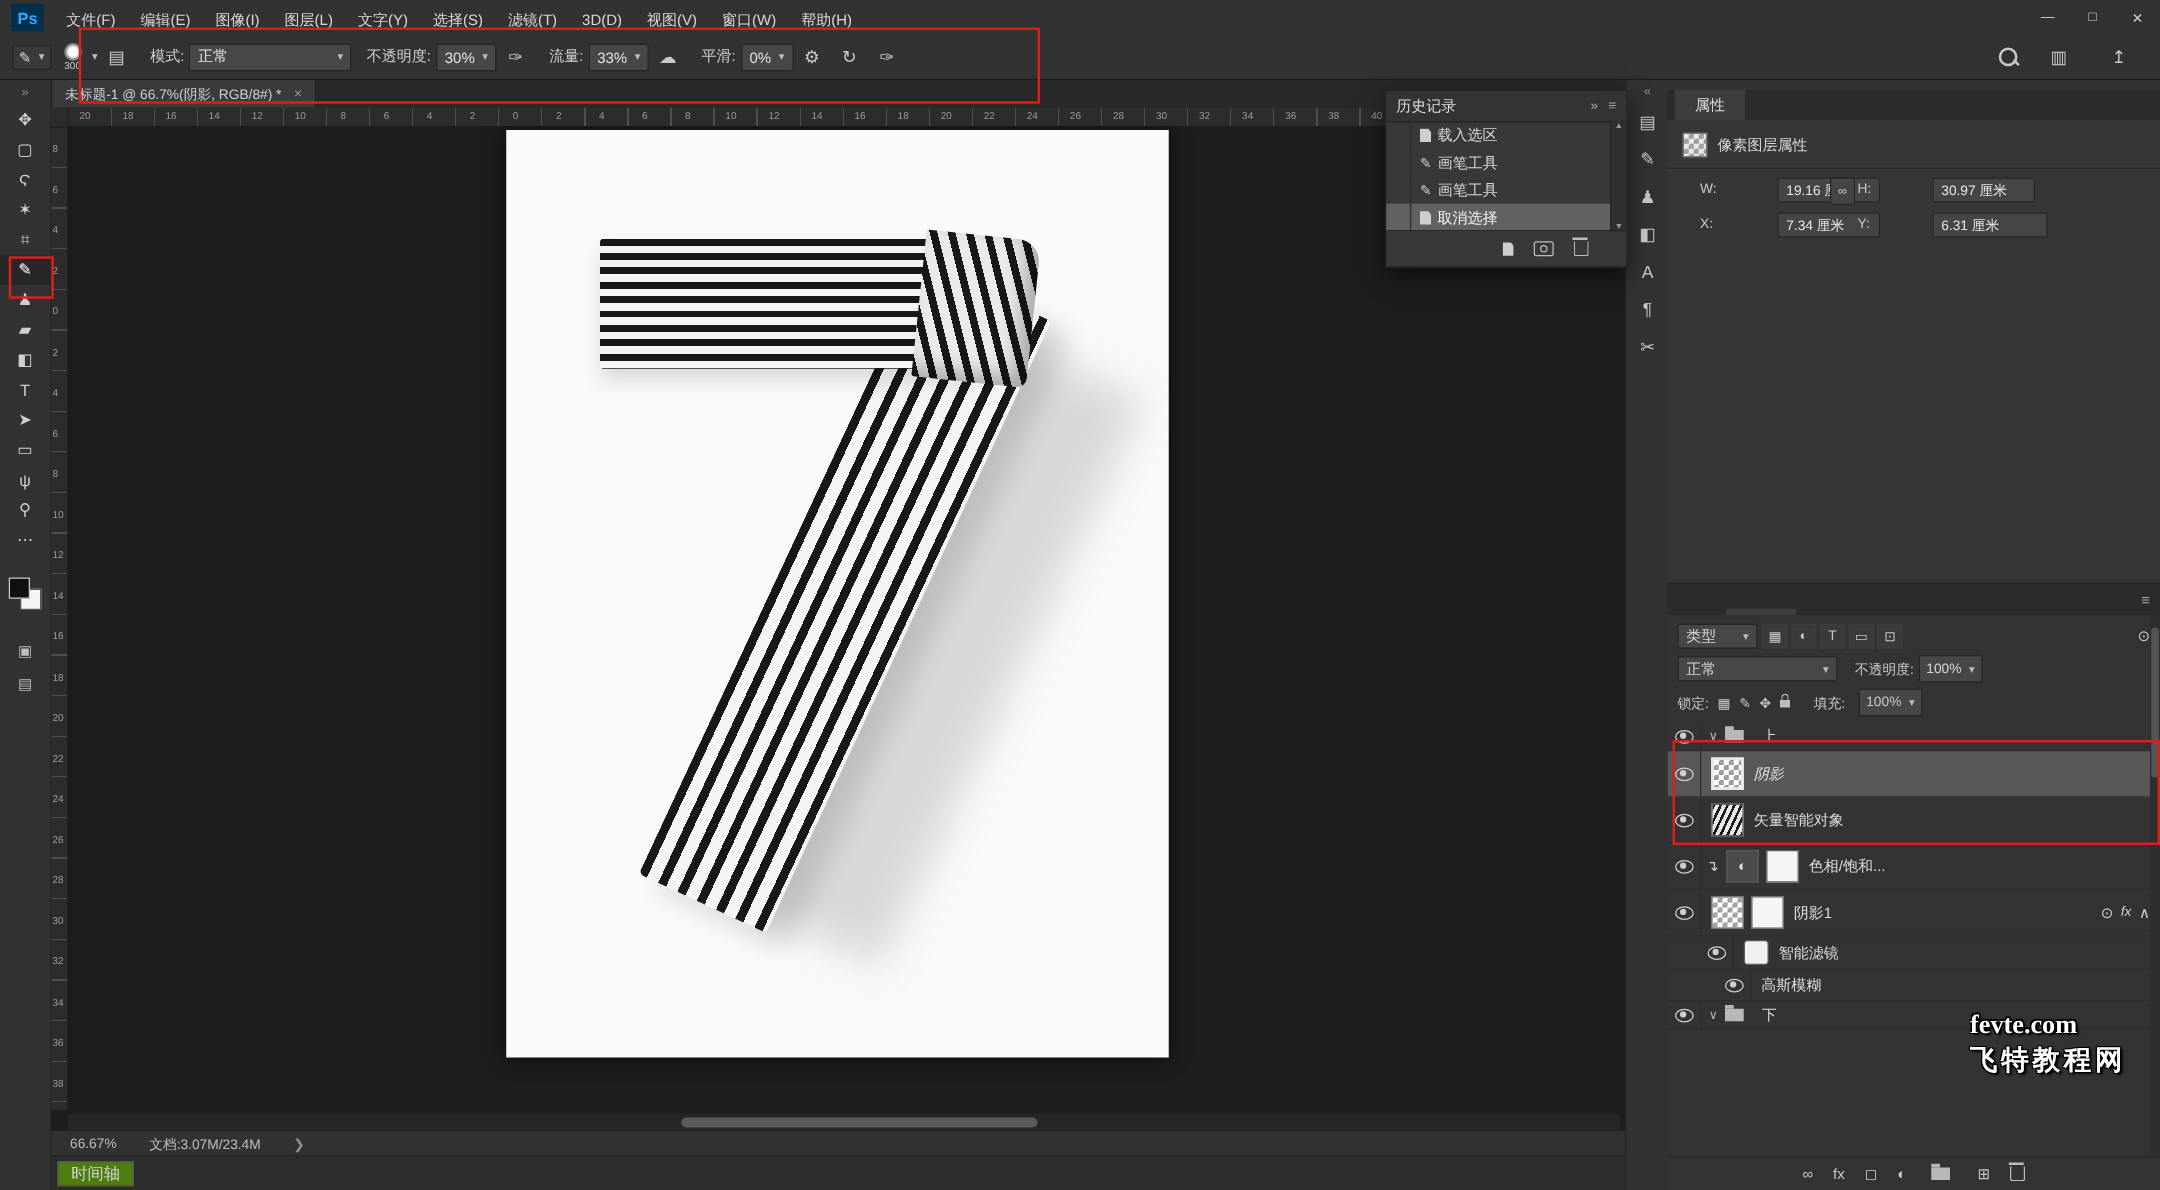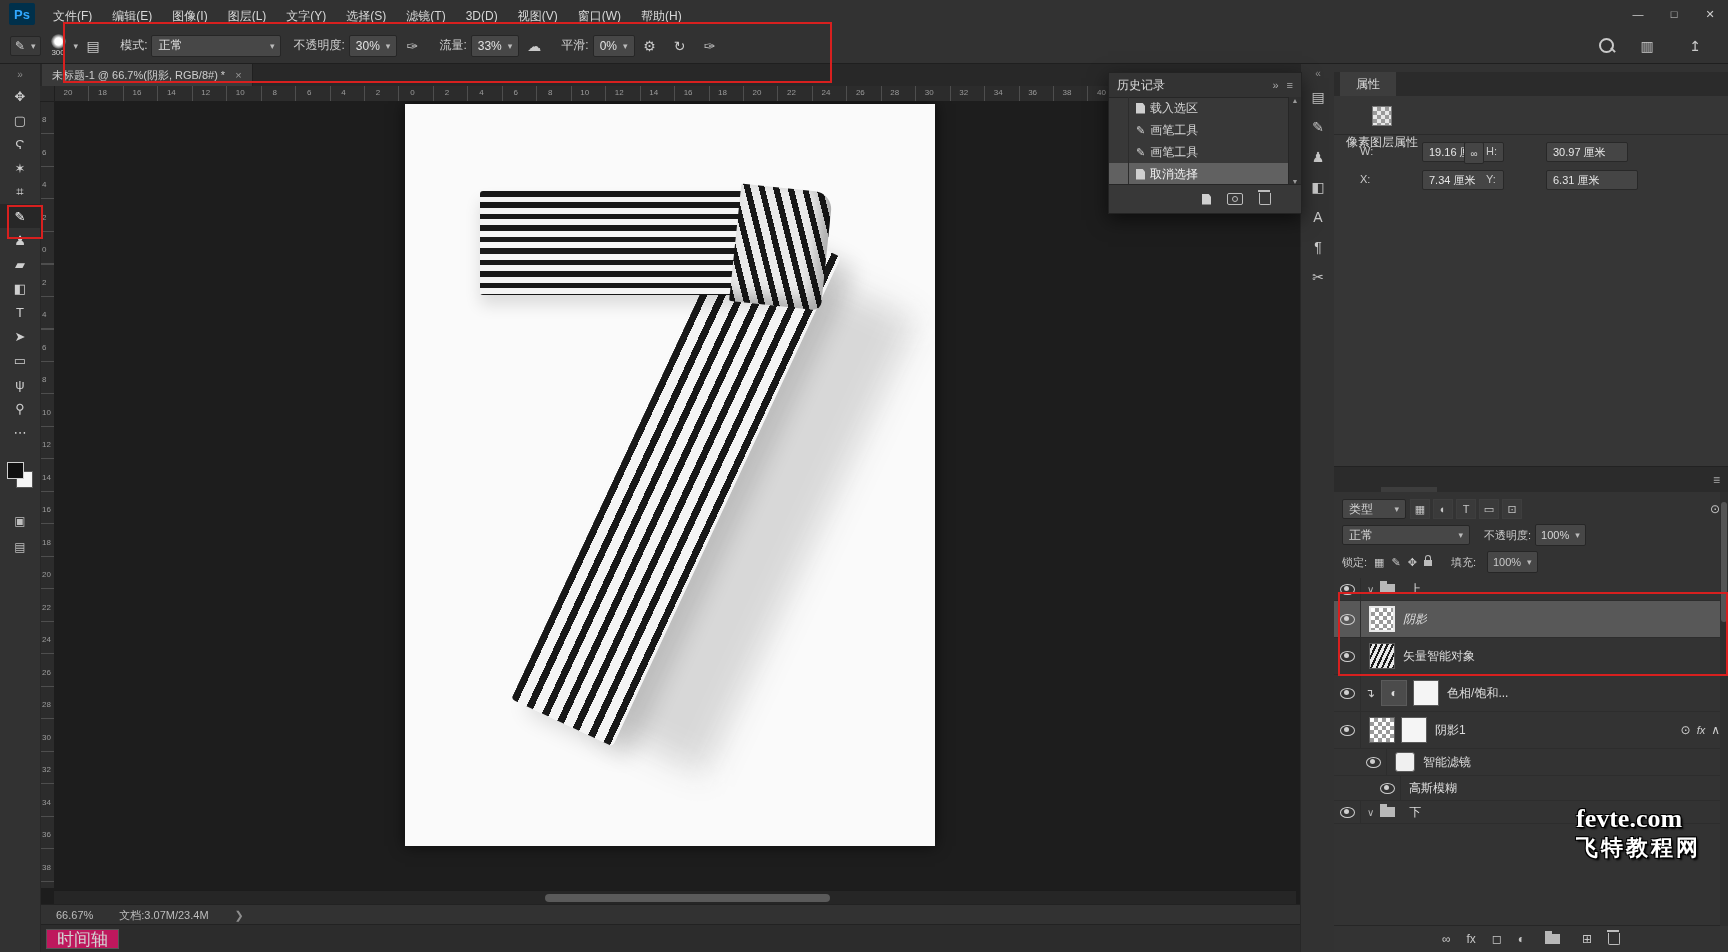--- a/index.html
+++ b/index.html
@@ -51,21 +51,21 @@
   #band-h{position:absolute;left:75px;top:87px;width:300px;height:104px;background:repeating-linear-gradient(180deg,#181818 0 5.5px,#f4f4f4 5.5px 11.5px);border-radius:3px;box-shadow:0 10px 16px rgba(0,0,0,0.12);}
   #band-d{position:absolute;left:215px;top:104px;width:112px;height:540px;background:repeating-linear-gradient(90deg,#181818 0 7px,#f4f4f4 7px 17px);transform:rotate(25deg);border-radius:4px;box-shadow:18px 4px 22px rgba(0,0,0,0.14);}
   #band-fold{position:absolute;left:330px;top:84px;width:92px;height:118px;background:repeating-linear-gradient(70deg,#181818 0 6px,#eaeaea 6px 14px);border-radius:2px 18px 8px 2px;transform:rotate(6deg);box-shadow:inset -10px -8px 16px rgba(0,0,0,0.28);}
   #hscroll{position:absolute;left:14px;top:804px;right:4px;height:14px;background:#262626;border-top:1px solid #1c1c1c;}
   #hthumb{position:absolute;left:491px;top:3px;width:285px;height:8px;background:#5a5a5a;border-radius:4px;}
   #statusrow{position:absolute;left:0;top:818px;right:0;height:20px;background:#323232;border-top:1px solid #222;display:flex;align-items:center;font-size:11px;color:#bdbdbd;}
   #status-zoom{margin-left:16px;}
   #status-doc{margin-left:26px;}
   #status-chevron{margin-left:26px;color:#8e8e8e;}
   #timelinerow{position:absolute;left:0;top:838px;right:0;height:28px;background:#2c2c2c;border-top:1px solid #222;}
-  #timeline-btn{position:absolute;left:6px;top:4px;height:18px;padding:0 10px;background:#be185d;border:1px solid #555;display:flex;align-items:center;font-size:17px;color:#d2d2d2;}
+  #timeline-btn{position:absolute;left:6px;top:4px;height:18px;padding:0 10px;background:#4d7c0f;border:1px solid #555;display:flex;align-items:center;font-size:13px;color:#d2d2d2;}
   
   #history-panel{position:absolute;left:1108px;top:72px;width:194px;height:142px;background:#383838;border:1px solid #232323;box-shadow:0 6px 18px rgba(0,0,0,0.55);z-index:6;box-sizing:border-box;}
   #history-header{height:24px;background:#333;display:flex;align-items:center;padding:0 8px;border-bottom:1px solid #262626;}
   #history-title{flex:1;color:#ddd;}
   .hh-icon{color:#aaa;font-size:11px;margin-left:8px;}
   #history-rows{position:absolute;left:0;top:24px;right:12px;height:88px;}
   .h-row{height:22px;display:flex;align-items:center;color:#d6d6d6;}
   .h-row.selected{background:#616161;color:#f2f2f2;}
   .h-check{width:20px;height:100%;border-right:1px solid #2c2c2c;box-sizing:border-box;}
   .h-icon{margin:0 5px 0 7px;display:flex;align-items:center;font-size:11px;color:#cfcfcf;}
@@ -85,21 +85,21 @@
   .icon-lock::before{content:'';position:absolute;top:-5px;left:1px;width:4px;height:4px;border:1px solid #bdbdbd;border-bottom:none;border-radius:3px 3px 0 0;}
   
   #right-strip{position:absolute;left:1300px;top:64px;width:34px;height:888px;background:#323232;border-left:1px solid #272727;border-right:1px solid #272727;z-index:2;}
   #strip-collapse{height:18px;display:flex;align-items:center;justify-content:center;color:#8a8a8a;font-size:10px;}
   .strip-icon{width:34px;height:30px;display:flex;align-items:center;justify-content:center;color:#c9c9c9;font-size:14px;}
   
   #right-dock{position:absolute;left:1334px;top:64px;width:394px;height:888px;background:#323232;z-index:2;}
   #props-tabs{position:absolute;left:0;top:8px;width:100%;height:24px;background:#2b2b2b;border-bottom:1px solid #222;}
   #props-tab{position:absolute;left:6px;top:0;height:24px;padding:0 16px;background:#3d3d3d;display:flex;align-items:center;color:#ddd;}
   #props-content{position:absolute;left:0;top:32px;width:100%;height:371px;background:#363636;border-bottom:1px solid #222;box-sizing:border-box;}
-  #props-header-row{position:absolute;left:12px;top:10px;display:flex;align-items:center;gap:8px;color:#d8d8d8;flex-direction:column;}
+  #props-header-row{position:absolute;left:12px;top:10px;display:flex;align-items:center;gap:8px;color:#d8d8d8;}
   #props-header-icon{width:18px;height:18px;border:1px solid #777;background:
      linear-gradient(45deg,#9a9a9a 25%,transparent 25%,transparent 75%,#9a9a9a 75%),
      linear-gradient(45deg,#9a9a9a 25%,#e8e8e8 25%,#e8e8e8 75%,#9a9a9a 75%);
      background-size:8px 8px;background-position:0 0,4px 4px;}
   #props-sep{position:absolute;left:0;top:38px;width:100%;height:1px;background:#2a2a2a;}
   .plabel{position:absolute;color:#c9c9c9;font-size:11px;}
   .pfield{position:absolute;height:20px;background:#454545;border:1px solid #282828;border-radius:2px;display:flex;align-items:center;padding:0 6px;font-size:11px;color:#e6e6e6;box-sizing:border-box;margin-left:44px;}
   #plink{position:absolute;left:130px;top:46px;width:18px;height:20px;background:#454545;border:1px solid #282828;border-radius:2px;display:flex;align-items:center;justify-content:center;font-size:10px;color:#cfcfcf;}
   #layers-tabs{position:absolute;left:0;top:403px;width:100%;height:25px;background:#2b2b2b;border-bottom:1px solid #222;display:flex;}
   .ltab{height:25px;padding:0 16px;display:flex;align-items:center;color:#9f9f9f;margin-top:20px;}
@@ -142,21 +142,21 @@
   #layers-bottom{position:absolute;left:0;bottom:0;right:0;height:26px;border-top:1px solid #262626;background:#333;display:flex;align-items:center;justify-content:center;gap:16px;color:#c6c6c6;}
   .lb-icon{display:flex;align-items:center;justify-content:center;font-size:12px;}
   #dock-scroll{position:absolute;right:0;top:428px;width:8px;height:434px;background:#2e2e2e;}
   #dock-scroll-thumb{position:absolute;left:1px;top:10px;width:6px;height:120px;background:#555;border-radius:3px;}
   
   .annotation{position:absolute;border:2px solid #d8201f;z-index:8;pointer-events:none;}
   #anno-options{left:63px;top:22px;width:765px;height:57px;}
   #anno-brush{left:7px;top:205px;width:32px;height:30px;}
   #anno-layers{left:1338px;top:592px;width:386px;height:80px;}
   #watermark{position:absolute;left:1576px;top:804px;z-index:9;pointer-events:none;}
-  #wm1{font-family:"Liberation Serif","DejaVu Serif",serif;font-size:26px;font-weight:bold;color:#fff;
+  #wm1{font-family:"Liberation Serif","DejaVu Serif",serif;font-size:21px;font-weight:bold;color:#fff;
        text-shadow:-1px -1px 0 #000,1px -1px 0 #000,-1px 1px 0 #000,1px 1px 0 #000,2px 2px 2px #000;line-height:30px;}
   #wm2{font-size:22px;font-weight:bold;color:#fff;letter-spacing:3px;
        text-shadow:-1px -1px 0 #000,1px -1px 0 #000,-1px 1px 0 #000,1px 1px 0 #000,2px 2px 2px #000;line-height:28px;}
 </style>
 </head>
 <body>
 
 <div id="app">
 
   <div id="menubar">

